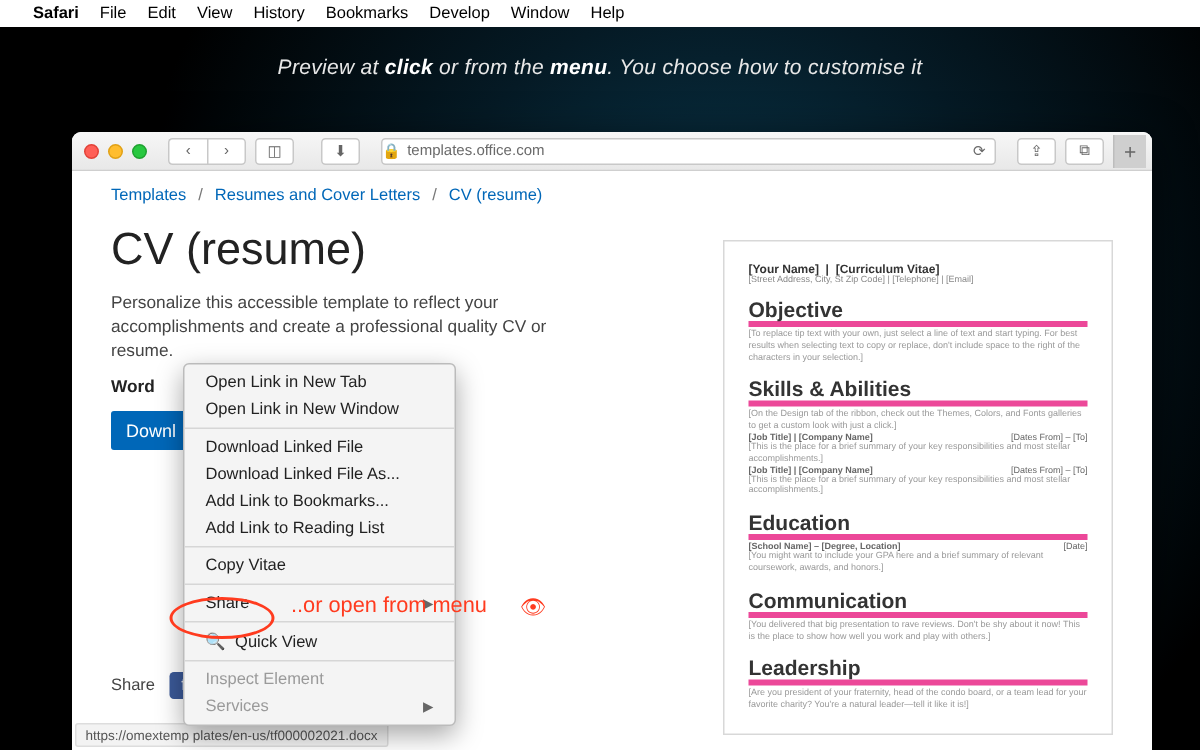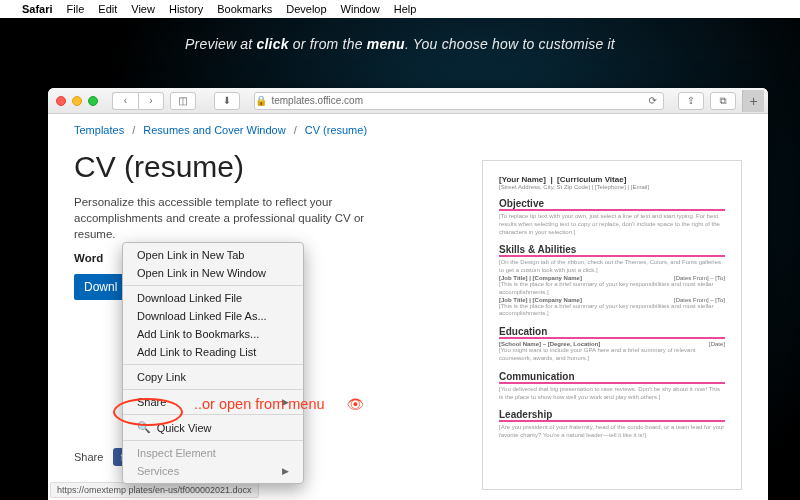--- a/index.html
+++ b/index.html
@@ -49,21 +49,21 @@
   .sharebar { position:absolute; left:26px; bottom:34px; font-size:11px; color:#444; display:flex; gap:10px; align-items:center;}
   .sharebar .ico{ width:18px;height:18px;border-radius:3px;display:flex;align-items:center;justify-content:center;color:#fff;font-size:11px;}
   .fb{background:#3b5998;} .tw{background:#1da1f2;} .li{background:#635b53;}
 
   .status { position:absolute; left:2px; bottom:2px; font-size:9px; color:#555; background:#f3f3f3; padding:2px 6px; border:1px solid #ddd; border-radius:2px;}
 
   
   .preview { position:absolute; right:26px; top:46px; width:260px; height:330px; background:#fff; border:1px solid #d8d8d8; padding:14px 16px; font-size:6px; color:#555; overflow:hidden;margin-left:41px;}
   .preview .pname{font-weight:700; font-size:8px; color:#333;}
   .preview .psub{font-size:6px; color:#888; margin-bottom:6px;}
-  .preview h4{font-size:10px;font-weight:700;color:#333;border-bottom:2px solid #ec4899;margin-top:8px;margin-bottom:2px;}
+  .preview h4{font-size:14px;font-weight:700;color:#333;border-bottom:4px solid #ec4899;margin-top:8px;margin-bottom:2px;}
   .preview p{line-height:1.3; color:#999;}
   .preview .job{font-weight:700;color:#666;display:flex;justify-content:space-between;}
   .preview .job span:last-child{font-weight:400;}
 
   
   .ctx { position:absolute; left:122px; top:242px; width:182px; background:#f4f4f4; border:1px solid #bbb; border-radius:4px; box-shadow:0 6px 18px rgba(0,0,0,.35); padding:3px 0; font-size:11px; color:#222;}
   .ctx .row{ padding:3px 14px; display:flex; align-items:center; justify-content:space-between; cursor:default;}
   .ctx .row .arw{color:#666;font-size:9px;}
   .ctx .sep{ height:1px; background:#d6d6d6; margin:3px 0;}
   .ctx .row.dim{color:#9a9a9a;}
@@ -122,21 +122,21 @@
       <div class="tb-btn">⇪</div>
       <div class="tb-btn">⧉</div>
       <div class="newtab">+</div>
     </div>
   </div>
 
   <div class="page">
     <div class="crumbs">
       <a>Templates</a>
         <span class="sep">/</span>
-      <a>Resumes and Cover Window</a>
+      <a>Resumes and Cover Letters</a>
         <span class="sep">/</span>
       <span>CV (resume)</span>
     </div>
     <h1>CV (resume)</h1>
     <p class="desc">Personalize this accessible template to reflect your accomplishments and create a professional quality CV or resume.</p>
     <div class="word">Word</div>
     <button class="dl-btn">Downl</button>
 
     <div class="sharebar">
       <span>Share</span>
@@ -181,21 +181,21 @@
 
 <div class="ctx">
   <div class="row">Open Link in New Tab</div>
   <div class="row">Open Link in New Window</div>
   <div class="sep"></div>
   <div class="row">Download Linked File</div>
   <div class="row">Download Linked File As...</div>
   <div class="row">Add Link to Bookmarks...</div>
   <div class="row">Add Link to Reading List</div>
   <div class="sep"></div>
-  <div class="row">Copy Link</div>
+  <div class="row">Copy Vitae</div>
   <div class="sep"></div>
   <div class="row">
       <span>Share</span>
       <span class="arw">▶</span>
     </div>
   <div class="sep"></div>
   <div class="row qv">
       <span class="mag">🔍</span>
       <span>Quick View</span>
     </div>

